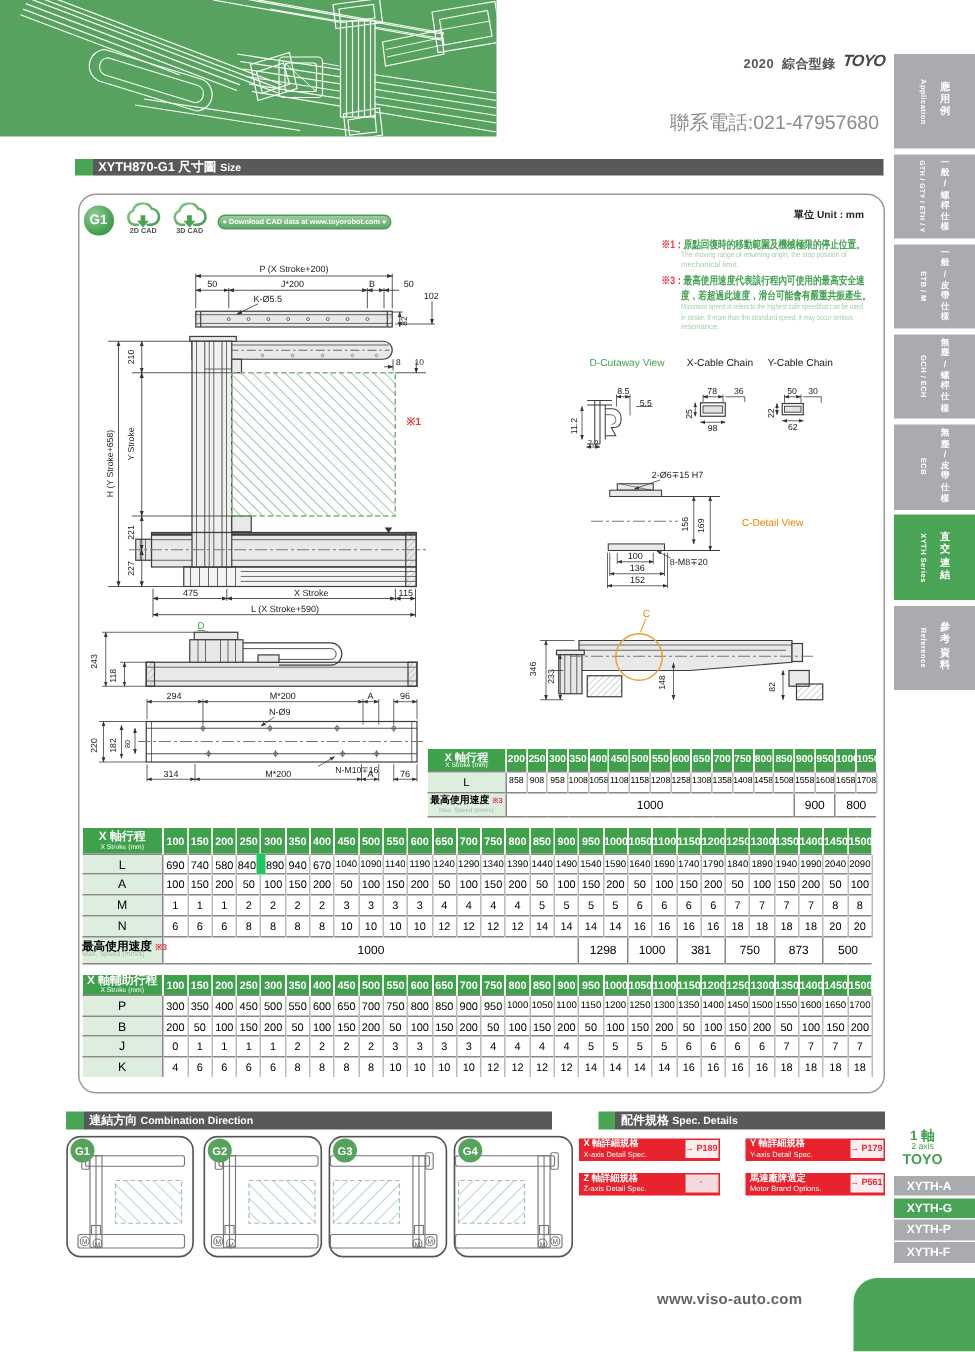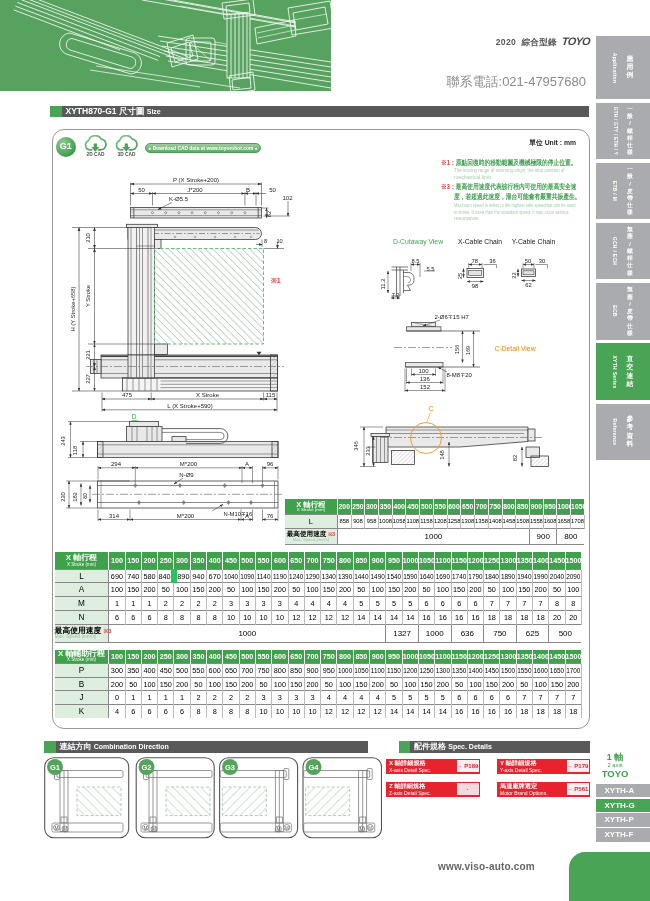--- a/index.html
+++ b/index.html
@@ -836,25 +836,25 @@
 <td style="font-size:7.3px;border-right:1px solid #bbb;">18</td>
 <td style="font-size:7.3px;border-right:1px solid #bbb;">20</td>
 <td style="font-size:7.3px;border-right:1px solid #bbb;">20</td>
 </tr>
 <tr style="height:18.5px;border-top:1px solid #888;border-bottom:1px solid #888;">
 <td style="background:#ddedde;border-right:1px solid #888;text-align:left;overflow:visible;">
             <div style="width:80px;font-size:7.8px;font-weight:bold;line-height:1;white-space:nowrap;">最高使用速度 <span style="color:#e8373d;font-size:5.6px;">※3</span></div>
             <div style="font-size:4.8px;color:#9dbfa4;line-height:1;">Max. Speed (mm/s)</div>
           </td>
 <td colspan="17" style="font-size:8px;border-right:1px solid #888;">1000</td>
-<td colspan="2" style="font-size:8px;border-right:1px solid #888;">1327</td>
+<td colspan="2" style="font-size:8px;border-right:1px solid #888;">1298</td>
 <td colspan="2" style="font-size:8px;border-right:1px solid #888;">1000</td>
-<td colspan="2" style="font-size:8px;border-right:1px solid #888;">636</td>
+<td colspan="2" style="font-size:8px;border-right:1px solid #888;">381</td>
 <td colspan="2" style="font-size:8px;border-right:1px solid #888;">750</td>
-<td colspan="2" style="font-size:8px;border-right:1px solid #888;">625</td>
+<td colspan="2" style="font-size:8px;border-right:1px solid #888;">873</td>
 <td colspan="2" style="font-size:8px;">500</td>
 </tr>
 </tbody>
     </table>
   </div>
 <div class="abs" style="left:54.6px;top:649.5px;">
 <table style="width:527.2px;border-collapse:collapse;table-layout:fixed;font-family:'Liberation Sans',sans-serif;">
 <colgroup>
         <col style="width:54.2px">
         <col style="width:16.31px">

